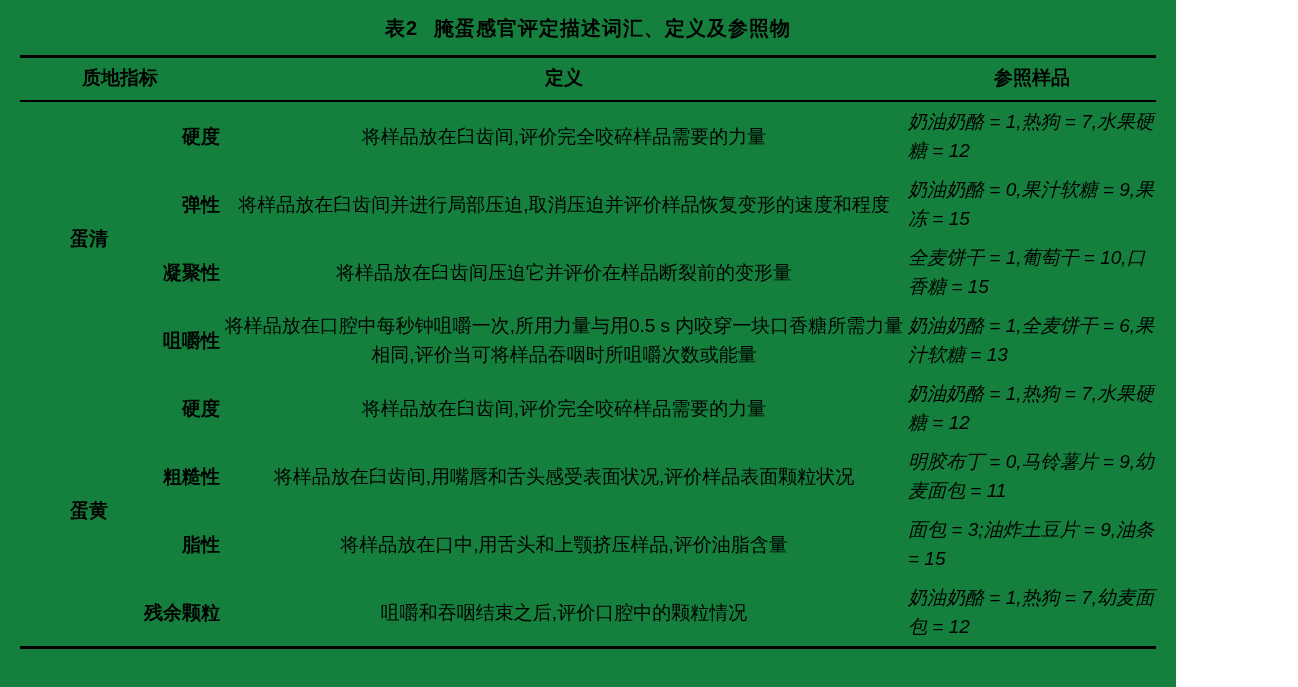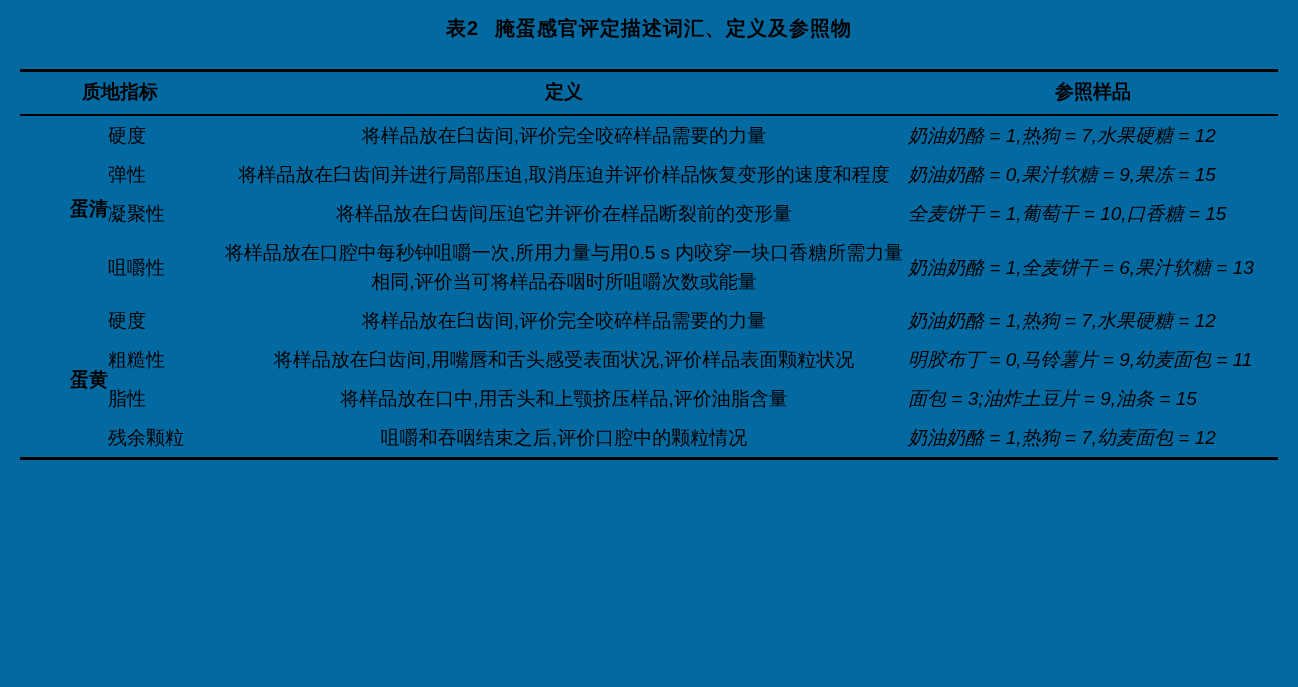--- a/index.html
+++ b/index.html
@@ -4,23 +4,23 @@
 <style>
   * { box-sizing: border-box; }
   html, body {
     margin: 0;
     padding: 0;
     background: #ffffff;
     color: #000000;
     font-family: "Liberation Sans", sans-serif;
   }
   .page {
-    width: 1298px;
+    width: 1176px;
     height: 687px;
-    background: #0369a1;
+    background: #15803d;
     padding: 10px 20px 0 20px;
     overflow: hidden;
   }
   .caption-zh {
     text-align: center;
     font-weight: bold;
     font-size: 20px;
     letter-spacing: 1px;
     padding-top: 5px;
   }
@@ -28,21 +28,21 @@
   .caption-en {
     text-align: center;
     font-family: "Liberation Serif", serif;
     font-size: 19px;
     margin-top: 11px;
   }
   .caption-en .cap-label { margin-right: 14px; }
   table.sensory-table {
     width: 100%;
     border-collapse: collapse;
-    margin-top: 27px;
+    margin-top: 13px;
     border-top: 3px solid #000;
     border-bottom: 3px solid #000;
   }
   table.sensory-table thead tr {
     border-bottom: 2px solid #000;
   }
   table.sensory-table th {
     font-weight: bold;
     font-size: 19px;
     padding: 7px 0 9px 0;
@@ -57,22 +57,22 @@
   }
   td.group-cell {
     width: 88px;
     text-align: right;
     padding-left: 14px;
     font-weight: bold;
     white-space: nowrap;
   }
   td.attr-cell {
     width: 112px;
-    text-align: left;
-    font-weight: normal;
+    text-align: right;
+    font-weight: bold;
     white-space: nowrap;
   }
   td.def-cell {
     width: 688px;
     text-align: center;
     padding-right: 26px;
   }
   td.ref-cell {
     text-align: left;
     padding-right: 4px;

